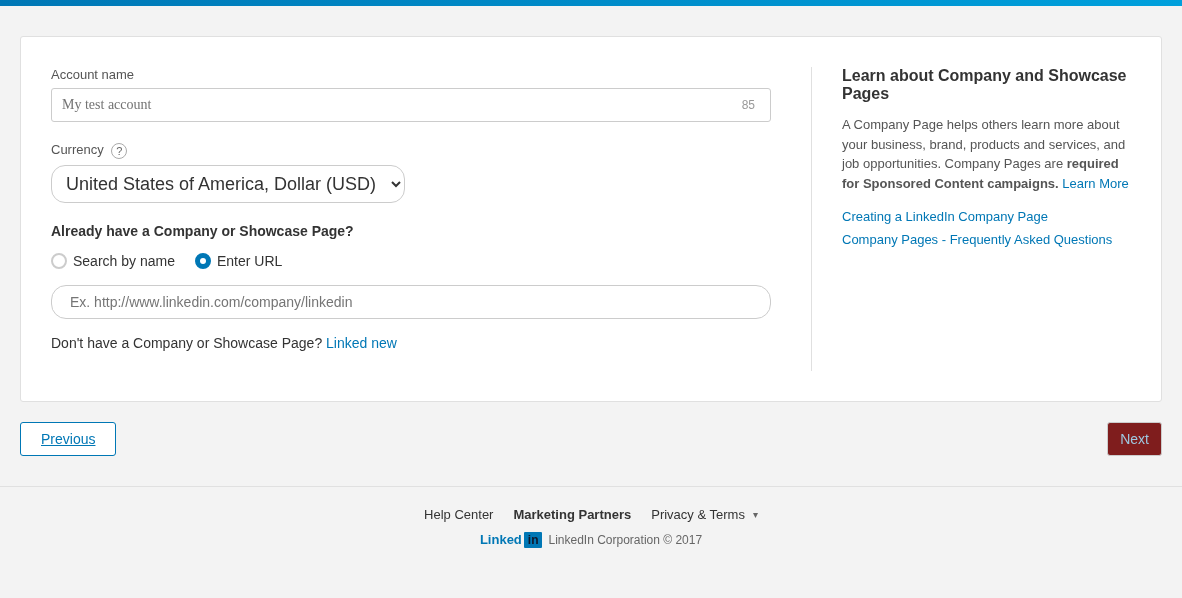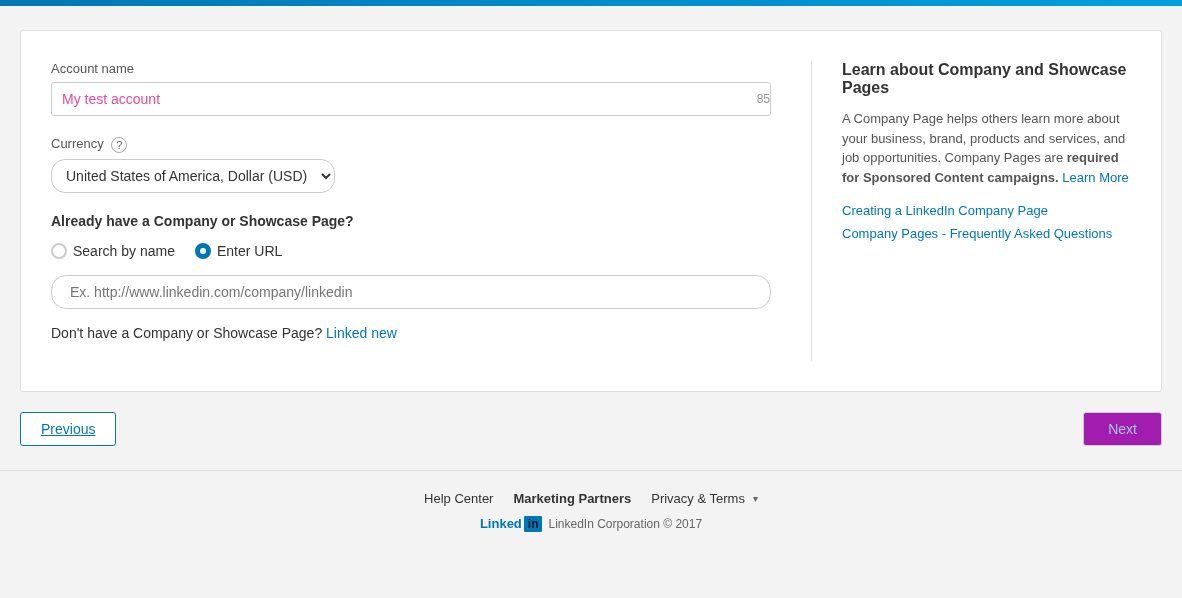--- a/index.html
+++ b/index.html
@@ -8,21 +8,21 @@
       background-color: #f3f3f3;
       font-size: 14px;
       color: #333;
     }
     .top-bar {
       height: 6px;
       background: linear-gradient(to right, #0077b5, #00a0dc);
     }
     .page-wrapper {
       max-width: 1182px;
-      margin: 4px auto;
+      margin: 10px auto;
       padding: 20px 20px 0 20px;
     }
     .main-card {
       background: #fff;
       border: 1px solid #e0e0e0;
       border-radius: 3px;
       padding: 30px 30px 30px 30px;
       display: flex;
       gap: 40px;
     }
@@ -60,36 +60,37 @@
     }
     .account-name-input-wrapper {
       position: relative;
     }
     .account-name-input {
       width: 100%;
       padding: 8px 40px 8px 10px;
       border: 1px solid #ccc;
       border-radius: 3px;
       font-size: 14px;
-      color: #ec4899;
+      color: #737373;
       outline: none;
+      font-family: Liberation Serif, serif;
     }
     .char-count {
       position: absolute;
-      right: 1px;
+      right: 16px;
       top: 50%;
       transform: translateY(-50%);
       font-size: 12px;
       color: #999;
     }
     .currency-select {
       padding: 7px 10px;
       border: 1px solid #ccc;
       border-radius: 14px;
-      font-size: 14px;
+      font-size: 18px;
       color: #333;
       background: #fff;
       cursor: pointer;
       outline: none;
     }
     .section-label {
       font-size: 14px;
       font-weight: bold;
       color: #333;
       margin-bottom: 14px;
@@ -196,23 +197,23 @@
       padding: 8px 20px;
       border: 1px solid #0077b5;
       background: #fff;
       color: #0077b5;
       border-radius: 3px;
       font-size: 14px;
       cursor: pointer;
       text-decoration: underline;
     }
     .btn-next {
-      padding: 8px 24px;
+      padding: 8px 12px;
       border: 1px solid #ccc;
-      background: #a21caf;
+      background: #7f1d1d;
       color: #9ec8e0;
       border-radius: 3px;
       font-size: 14px;
       cursor: not-allowed;
     }
     
     .footer {
       background: #f3f3f3;
       border-top: 1px solid #e0e0e0;
       padding: 20px 0 30px 0;

